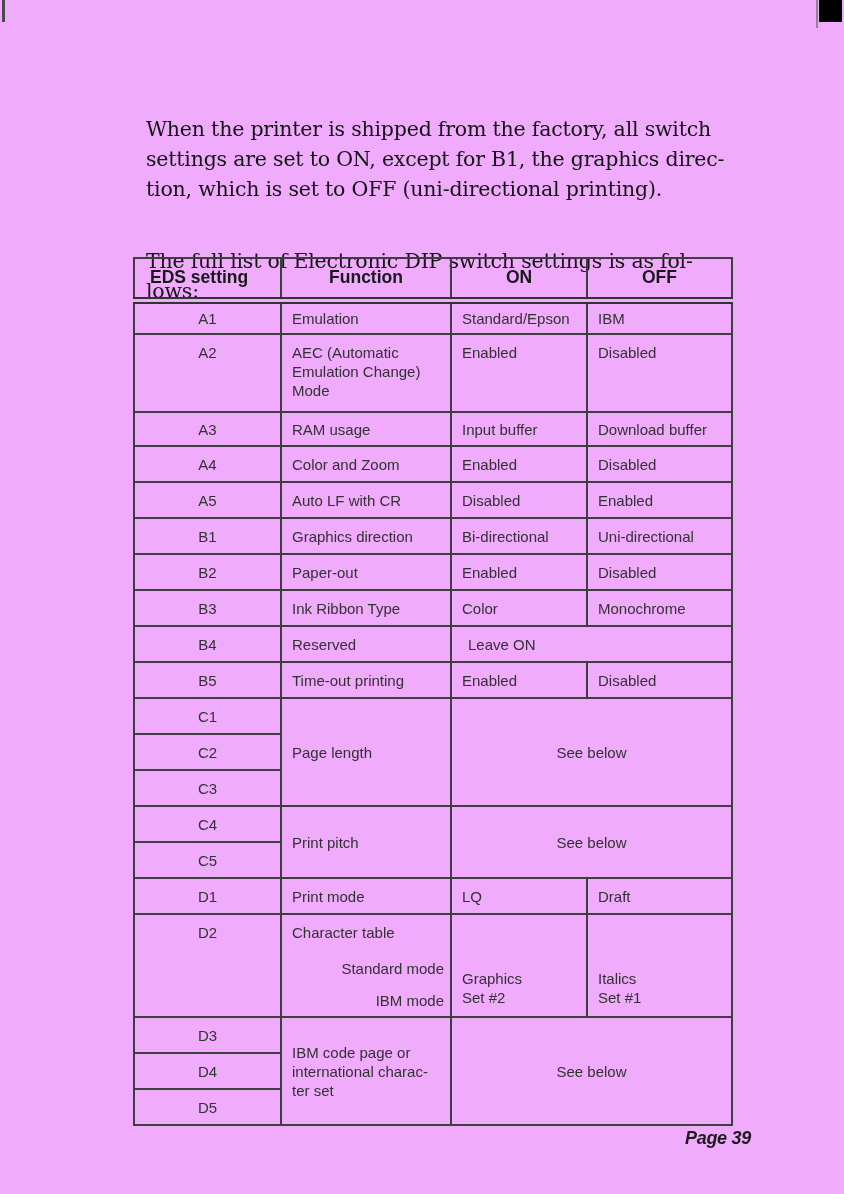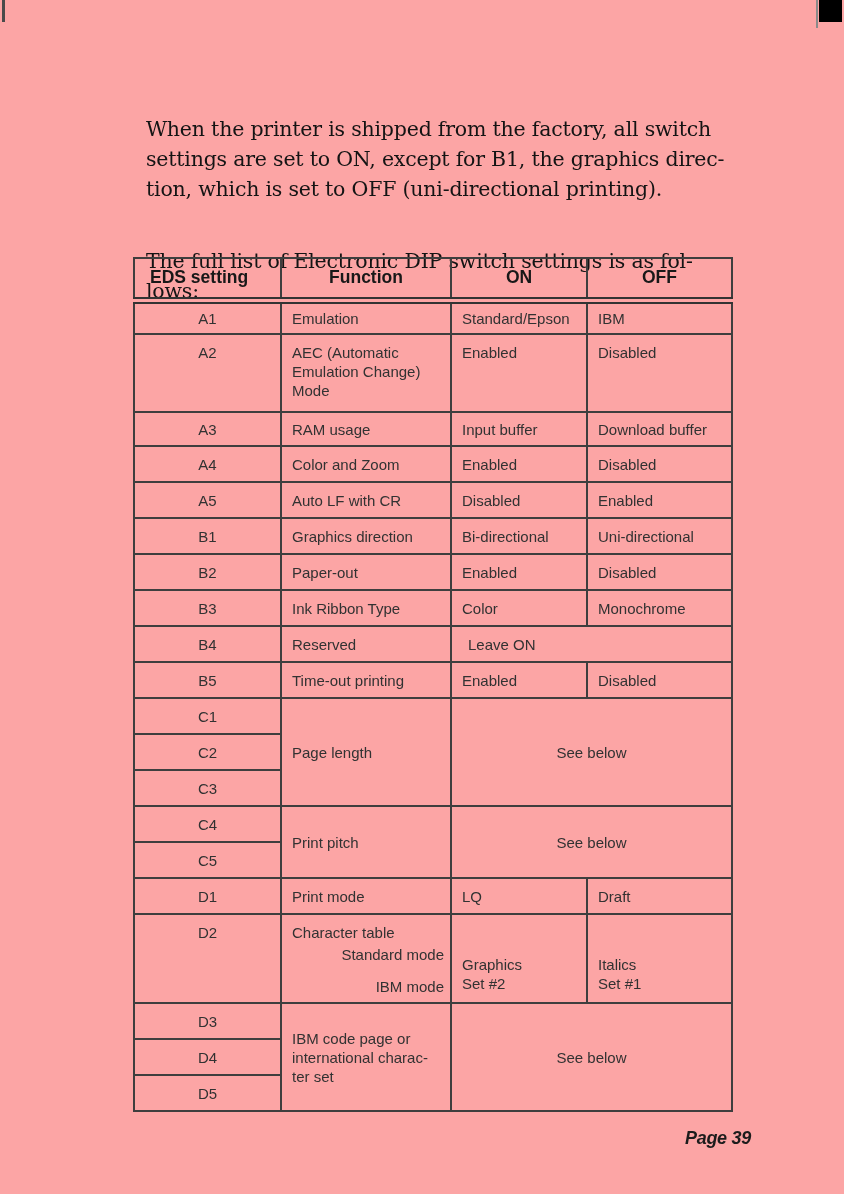--- a/index.html
+++ b/index.html
@@ -1,21 +1,21 @@
 <!DOCTYPE html>
 <html><head>
 <meta charset="utf-8">
 <style>
   * { margin: 0; padding: 0; box-sizing: border-box; }
   html, body { background: #ffffff; }
   .page {
     position: relative;
     width: 844px;
     height: 1194px;
-    background: #fca5a5;
+    background: #f0abfc;
     overflow: hidden;
     font-family: "Liberation Sans", sans-serif;
   }
   
   .artifact-left-line {
     position: absolute; left: 2px; top: 0;
     width: 3px; height: 22px; background: #4a4a4a;
   }
   .artifact-tr-box {
     position: absolute; right: 2px; top: 0;
@@ -61,21 +61,21 @@
   tr.r36 { height: 36px; }
   tr.r34 { height: 34px; }
   tr.r78 { height: 78px; }
   tr.r80 { height: 80px; padding-left: 35px; }
   td.vtop { vertical-align: top; padding-top: 8px; }
   td.c-see { text-align: center; }
   td.c-span { text-align: left; padding-left: 16px; }
   
   td.d2-fn { vertical-align: top; padding: 8px 4px 6px 10px; }
   .d2-sub { text-align: right; padding-right: 2px; margin-top: 13px; }
-  .d2-sub1 { margin-top: 3px; }
+  .d2-sub1 { margin-top: 17px; }
   td.vbottom { vertical-align: bottom; padding-bottom: 9px; }
   
   .footer {
     position: absolute; left: 685px; top: 1128px;
     font-family: "Liberation Sans", sans-serif;
     font-style: italic; font-weight: bold;
     font-size: 18px; color: #1c1c1c;
     letter-spacing: -0.3px;
   }
 </style>

